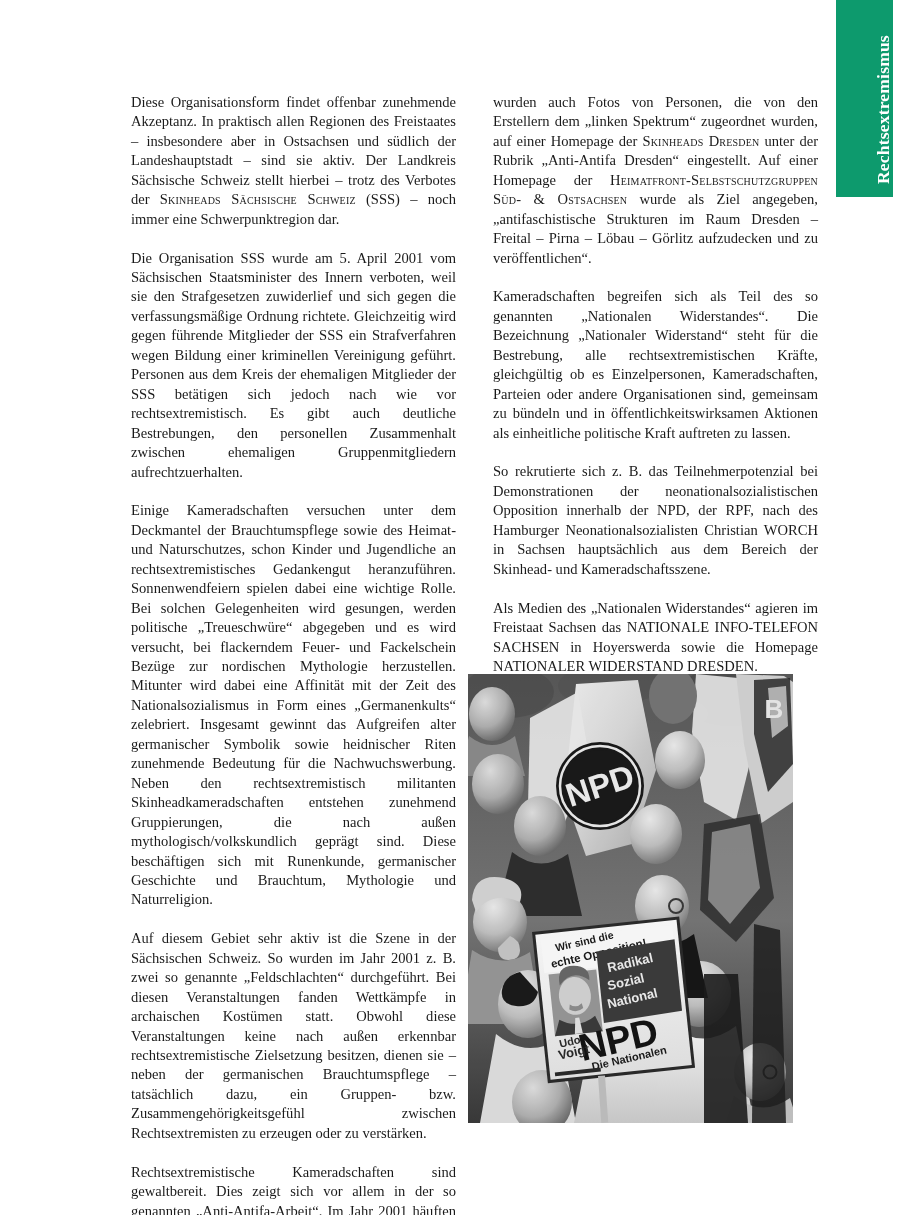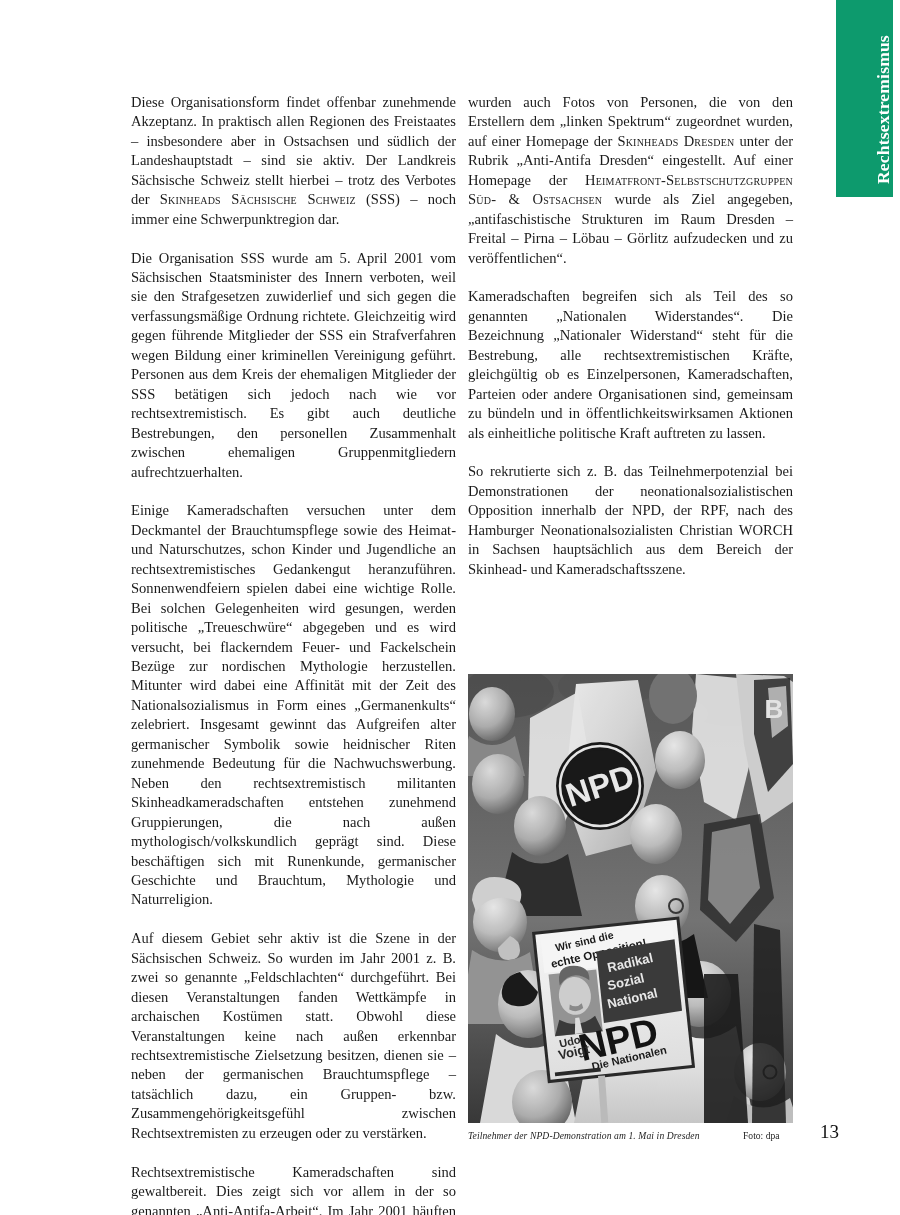--- a/index.html
+++ b/index.html
@@ -52,21 +52,21 @@
     top: 93px;
     width: 325px;
     font-size: 14.55px;
     line-height: 19.45px;
     text-align: justify;
     text-justify: inter-word;
     -webkit-hyphens: none;
     hyphens: none;
   }
   .col-left  { left: 131px; }
-  .col-right { left: 468px; width: 325px; }
+  .col-right { left: 493px; width: 325px; }
 
   .col p {
     margin: 0 0 19.4px 0;
   }
   .col p:last-child { margin-bottom: 0; }
 
   .sc {
     font-variant: small-caps;
     letter-spacing: 0.2px;
   }
@@ -135,20 +135,21 @@
     <p id="lp1"><span>Die Organisation SSS wurde am 5. April 2001 vom Sächsischen Staatsminister des Innern verboten, weil sie den Strafgesetzen zuwiderlief und sich gegen die verfassungsmäßige Ordnung richtete. Gleichzeitig wird gegen führende Mitglieder der SSS ein Strafverfahren wegen Bildung einer kriminellen Vereinigung geführt. Personen aus dem Kreis der ehemaligen Mitglieder der SSS betätigen sich jedoch nach wie vor rechtsextremistisch. Es gibt auch deutliche Bestrebungen, den personellen Zusammenhalt zwischen ehemaligen Gruppenmitgliedern aufrechtzuerhalten.</span></p>
     <p id="lp2"><span>Einige Kameradschaften versuchen unter dem Deckmantel der Brauchtumspflege sowie des Heimat- und Naturschutzes, schon Kinder und Jugendliche an rechtsextremistisches Gedankengut heranzuführen. Sonnenwendfeiern spielen dabei eine wichtige Rolle. Bei solchen Gelegenheiten wird gesungen, werden politische „Treueschwüre“ abgegeben und es wird versucht, bei flackerndem Feuer- und Fackelschein Bezüge zur nordischen Mythologie herzustellen. Mitunter wird dabei eine Affinität mit der Zeit des Nationalsozialismus in Form eines „Germanenkults“ zelebriert. Insgesamt gewinnt das Aufgreifen alter germanischer Symbolik sowie heidnischer Riten zunehmende Bedeutung für die Nachwuchswerbung. Neben den rechtsextremistisch militanten Skinheadkameradschaften entstehen zunehmend Gruppierungen, die nach außen mythologisch/volkskundlich geprägt sind. Diese beschäftigen sich mit Runenkunde, germanischer Geschichte und Brauchtum, Mythologie und Naturreligion.</span></p>
     <p id="lp3"><span>Auf diesem Gebiet sehr aktiv ist die Szene in der Sächsischen Schweiz. So wurden im Jahr 2001 z. B. zwei so genannte „Feldschlachten“ durchgeführt. Bei diesen Veranstaltungen fanden Wettkämpfe in archaischen Kostümen statt. Obwohl diese Veranstaltungen keine nach außen erkennbar rechtsextremistische Zielsetzung besitzen, dienen sie – neben der germanischen Brauchtumspflege – tatsächlich dazu, ein Gruppen- bzw. Zusammengehörigkeitsgefühl zwischen Rechtsextremisten zu erzeugen oder zu verstärken.</span></p>
     <p id="lp4"><span>Rechtsextremistische Kameradschaften sind gewaltbereit. Dies zeigt sich vor allem in der so genannten „Anti-Antifa-Arbeit“. Im Jahr 2001 häuften sich nicht nur Hinweise auf das Ausspähen und Aufbereiten von Daten des politischen Gegners. Es</span></p>
   </div>
 
   <div class="col col-right">
     <p id="rp0"><span>wurden auch Fotos von Personen, die von den Erstellern dem „linken Spektrum“ zugeordnet wurden, auf einer Homepage der </span><span class="sc">Skinheads Dresden</span><span> unter der Rubrik „Anti-Antifa Dresden“ eingestellt. Auf einer Homepage der </span><span class="sc">Heimatfront-Selbstschutzgruppen Süd- &amp; Ostsachsen</span><span> wurde als Ziel angegeben, „antifaschistische Strukturen im Raum Dresden – Freital – Pirna – Löbau – Görlitz aufzudecken und zu veröffentlichen“.</span></p>
     <p id="rp1"><span>Kameradschaften begreifen sich als Teil des so genannten „Nationalen Widerstandes“. Die Bezeichnung „Nationaler Widerstand“ steht für die Bestrebung, alle rechtsextremistischen Kräfte, gleichgültig ob es Einzelpersonen, Kameradschaften, Parteien oder andere Organisationen sind, gemeinsam zu bündeln und in öffentlichkeitswirksamen Aktionen als einheitliche politische Kraft auftreten zu lassen.</span></p>
     <p id="rp2"><span>So rekrutierte sich z. B. das Teilnehmerpotenzial bei Demonstrationen der neonationalsozialistischen Opposition innerhalb der NPD, der RPF, nach des Hamburger Neonationalsozialisten Christian WORCH in Sachsen hauptsächlich aus dem Bereich der Skinhead- und Kameradschaftsszene.</span></p>
+    <p id="rp3"><span>Als Medien des „Nationalen Widerstandes“ agieren im Freistaat Sachsen das NATIONALE INFO-TELEFON SACHSEN in Hoyerswerda sowie die Homepage NATIONALER WIDERSTAND DRESDEN.</span></p>
   </div>
 
   <div class="photo-wrap">
     <div class="photo">
       <svg viewBox="0 0 325 449" preserveAspectRatio="none" aria-hidden="true">
         <defs>
           <linearGradient id="bgsky" x1="0" y1="0" x2="0" y2="1">
             <stop offset="0%" stop-color="#5a5a5a"></stop>
             <stop offset="55%" stop-color="#787878"></stop>
             <stop offset="100%" stop-color="#3b3b3b"></stop>
@@ -275,19 +276,14 @@
 
         <path d="M52 298 q-16 4 -18 18 q-2 14 14 16 q18 2 22 -14 z" fill="#1c1c1c"></path>
 
         <rect x="130" y="402" width="7" height="47" fill="#c2c2c2" transform="rotate(-4 130 402)"></rect>
 
         <rect x="0" y="0" width="325" height="449" fill="#000000" opacity="0.04"></rect>
       </svg>
     </div>
   </div>
 
-  <div class="caption-row">
-    <div class="caption-text">Teilnehmer der NPD-Demonstration am 1. Mai in Dresden</div>
-    <div class="caption-credit">Foto: dpa</div>
-    <div class="page-number">13</div>
-  </div>
 
 </div>
 
 </body></html>

